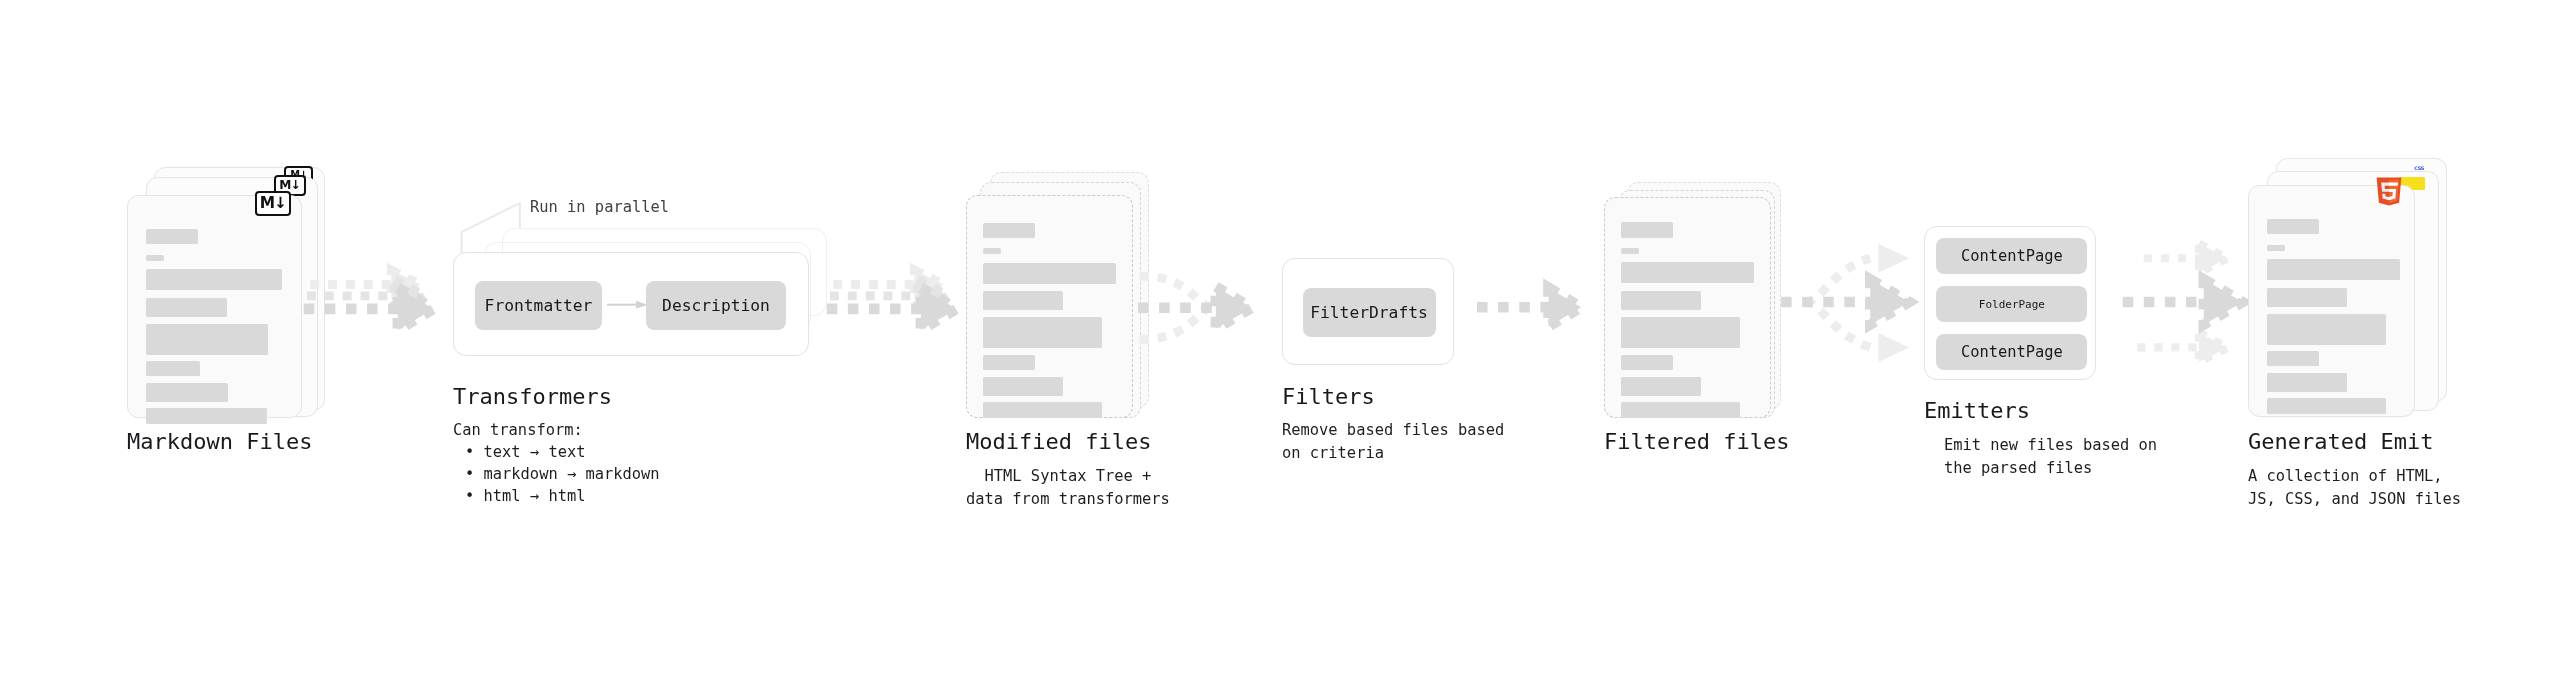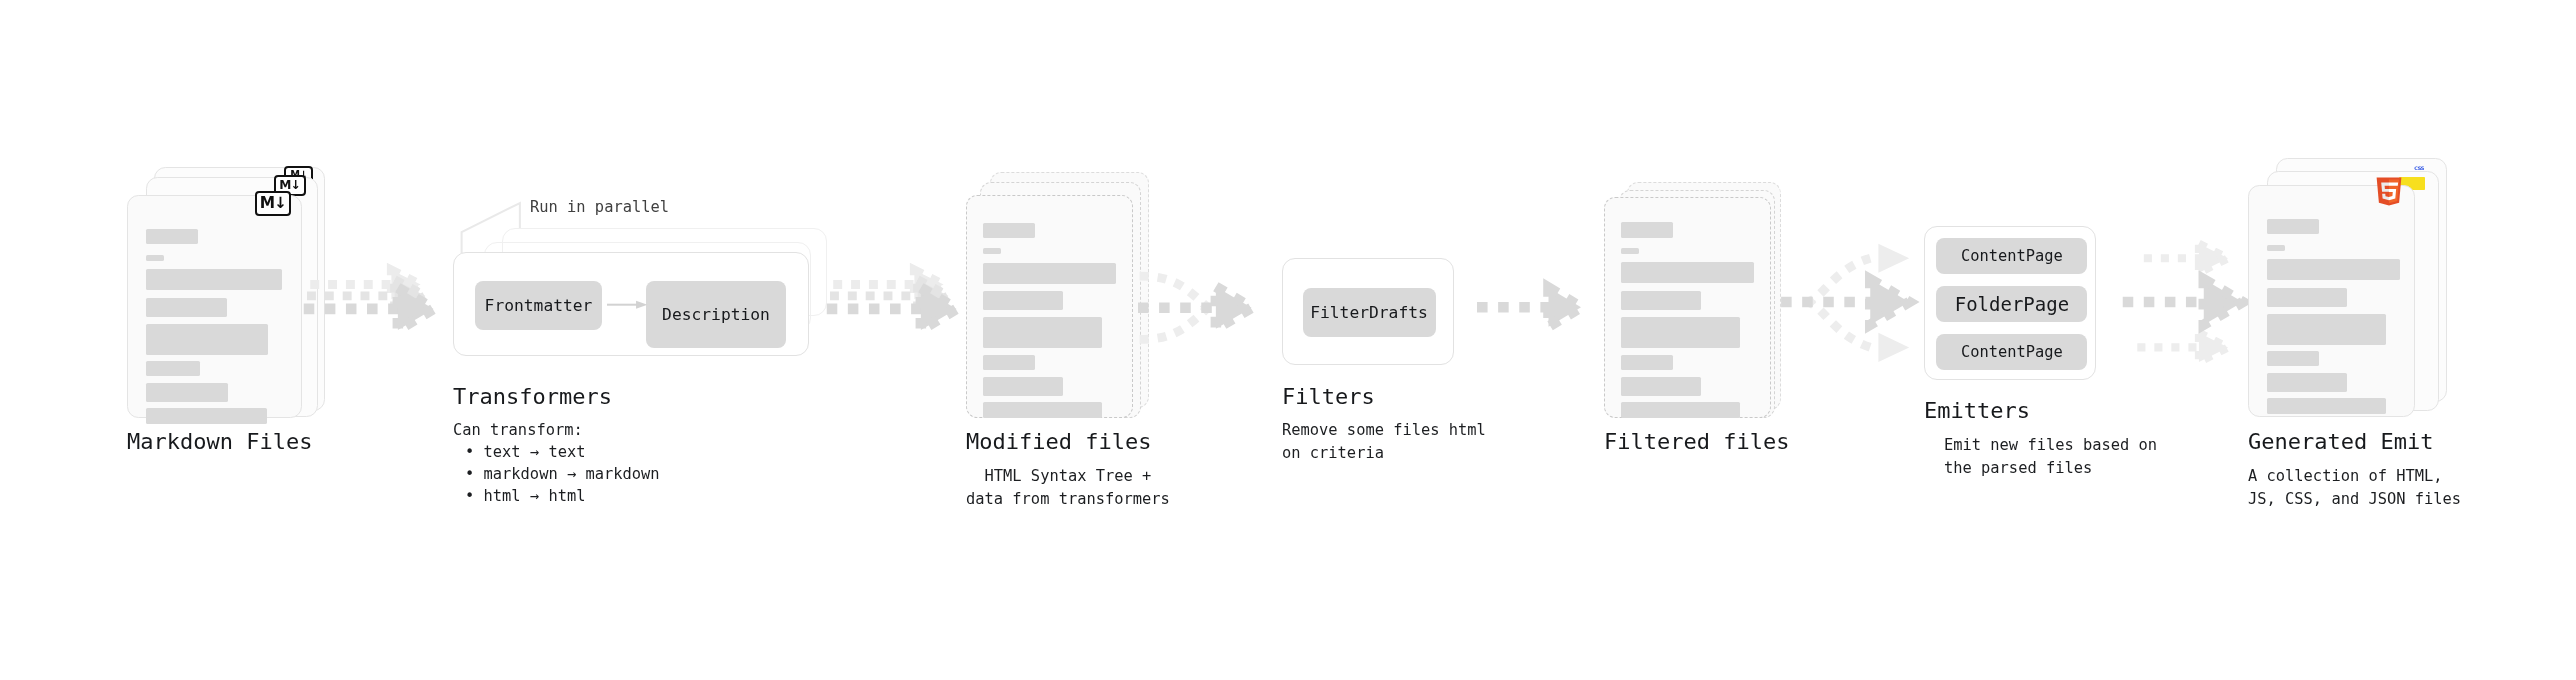--- a/index.html
+++ b/index.html
@@ -162,21 +162,21 @@
       <div class="pill faint" style="left:19.5px;top:24.4px;width:106px;height:44px;"></div>
       <div class="pill faint" style="left:171px;top:24.4px;width:107px;height:44px;"></div>
       <svg class="abs" style="left:130px;top:41px;" width="39" height="11.4" viewBox="0 0 48 14">
         <line x1="0" y1="7" x2="36" y2="7" stroke="#e8e8e8" stroke-width="2.5"></line>
         <polygon points="34,2 46,7 34,12" fill="#e8e8e8"></polygon>
       </svg>
     </div>
 
     <div class="panel" style="left:453px;top:252px;width:356px;height:104px;">
       <div class="pill" style="left:21px;top:28px;width:127px;height:49px;">Frontmatter</div>
-      <div class="pill" style="left:192px;top:28px;width:140px;height:67px;">Description</div>
+      <div class="pill" style="left:192px;top:28px;width:140px;height:49px;">Description</div>
       <svg class="abs" style="left:153px;top:46px;" width="42" height="11.4" viewBox="0 0 52 14">
         <line x1="0" y1="7" x2="38" y2="7" stroke="#d2d2d2" stroke-width="2.5"></line>
         <polygon points="36,2 50,7 36,12" fill="#d2d2d2"></polygon>
       </svg>
     </div>
 
     <div class="heading" style="left:453px;top:384px;">Transformers</div>
     <div class="caption" style="left:453px;top:419px;text-align:right;">Can transform:</div>
     <div class="caption" style="left:465px;top:441px;">• text → text</div>
     <div class="caption" style="left:465px;top:463px;">• markdown → markdown</div>
@@ -223,21 +223,21 @@
       <line x1="0" y1="66" x2="104" y2="66"></line>
       <polygon points="96,40 140,66 96,92"></polygon>
     </g>
   </svg>
 
   <div>
     <div class="panel" style="left:1282px;top:258px;width:172px;height:107px;">
       <div class="pill" style="left:19.5px;top:29px;width:133px;height:49px;">FilterDrafts</div>
     </div>
     <div class="heading" style="left:1282px;top:384px;">Filters</div>
-    <div class="caption" style="left:1282px;top:419px;">Remove some files html
+    <div class="caption" style="left:1282px;top:419px;">Remove based files based
 on criteria</div>
   </div>
 
   <svg class="abs" style="left:1477px;top:286px;" width="130" height="57" viewBox="0 0 160 70">
     <g stroke="#d9d9d9" stroke-width="13" stroke-dasharray="13 13" fill="#d9d9d9">
       <line x1="0" y1="26" x2="96" y2="26"></line>
       <polygon points="88,2 128,26 88,50"></polygon>
     </g>
   </svg>
 
@@ -266,21 +266,21 @@
     </g>
     <g stroke="#d9d9d9" stroke-width="13" stroke-dasharray="13 13" fill="#d9d9d9">
       <line x1="10" y1="90" x2="128" y2="90"></line>
       <polygon points="120,62 168,90 120,118"></polygon>
     </g>
   </svg>
 
   <div>
     <div class="panel" style="left:1924px;top:226px;width:172px;height:154px;">
       <div class="pill" style="left:11.4px;top:11.4px;width:151px;height:36px;font-size:15.4px;">ContentPage</div>
-      <div class="pill" style="left:11.4px;top:59px;width:151px;height:36px;font-size:19px;">FolderPage</div>
+      <div class="pill" style="left:11.4px;top:59px;width:151px;height:36px;font-size:11px;">FolderPage</div>
       <div class="pill" style="left:11.4px;top:107px;width:151px;height:36px;font-size:15.4px;">ContentPage</div>
     </div>
     <div class="heading" style="left:1924px;top:398px;">Emitters</div>
     <div class="caption" style="left:1924px;top:434px;margin-left:20px;">Emit new files based on
 the parsed files</div>
   </div>
 
   <svg class="abs" style="left:2113px;top:229px;" width="154" height="146" viewBox="0 0 190 180">
     <g stroke="#ededed" stroke-width="10" stroke-dasharray="10 11" fill="#ededed">
       <line x1="38" y1="36" x2="112" y2="36"></line>

